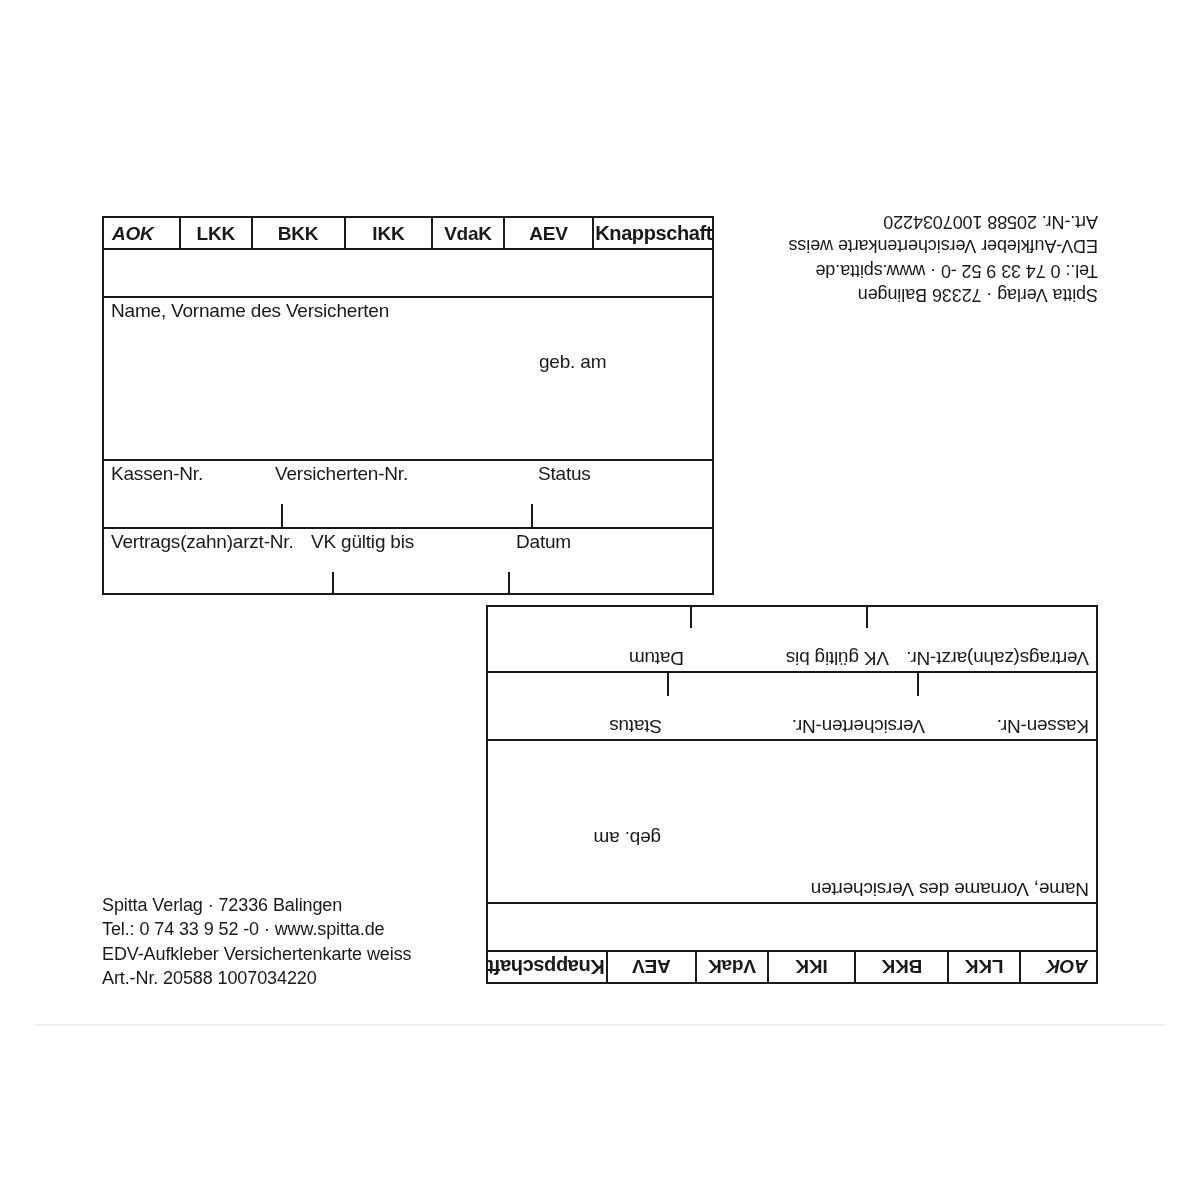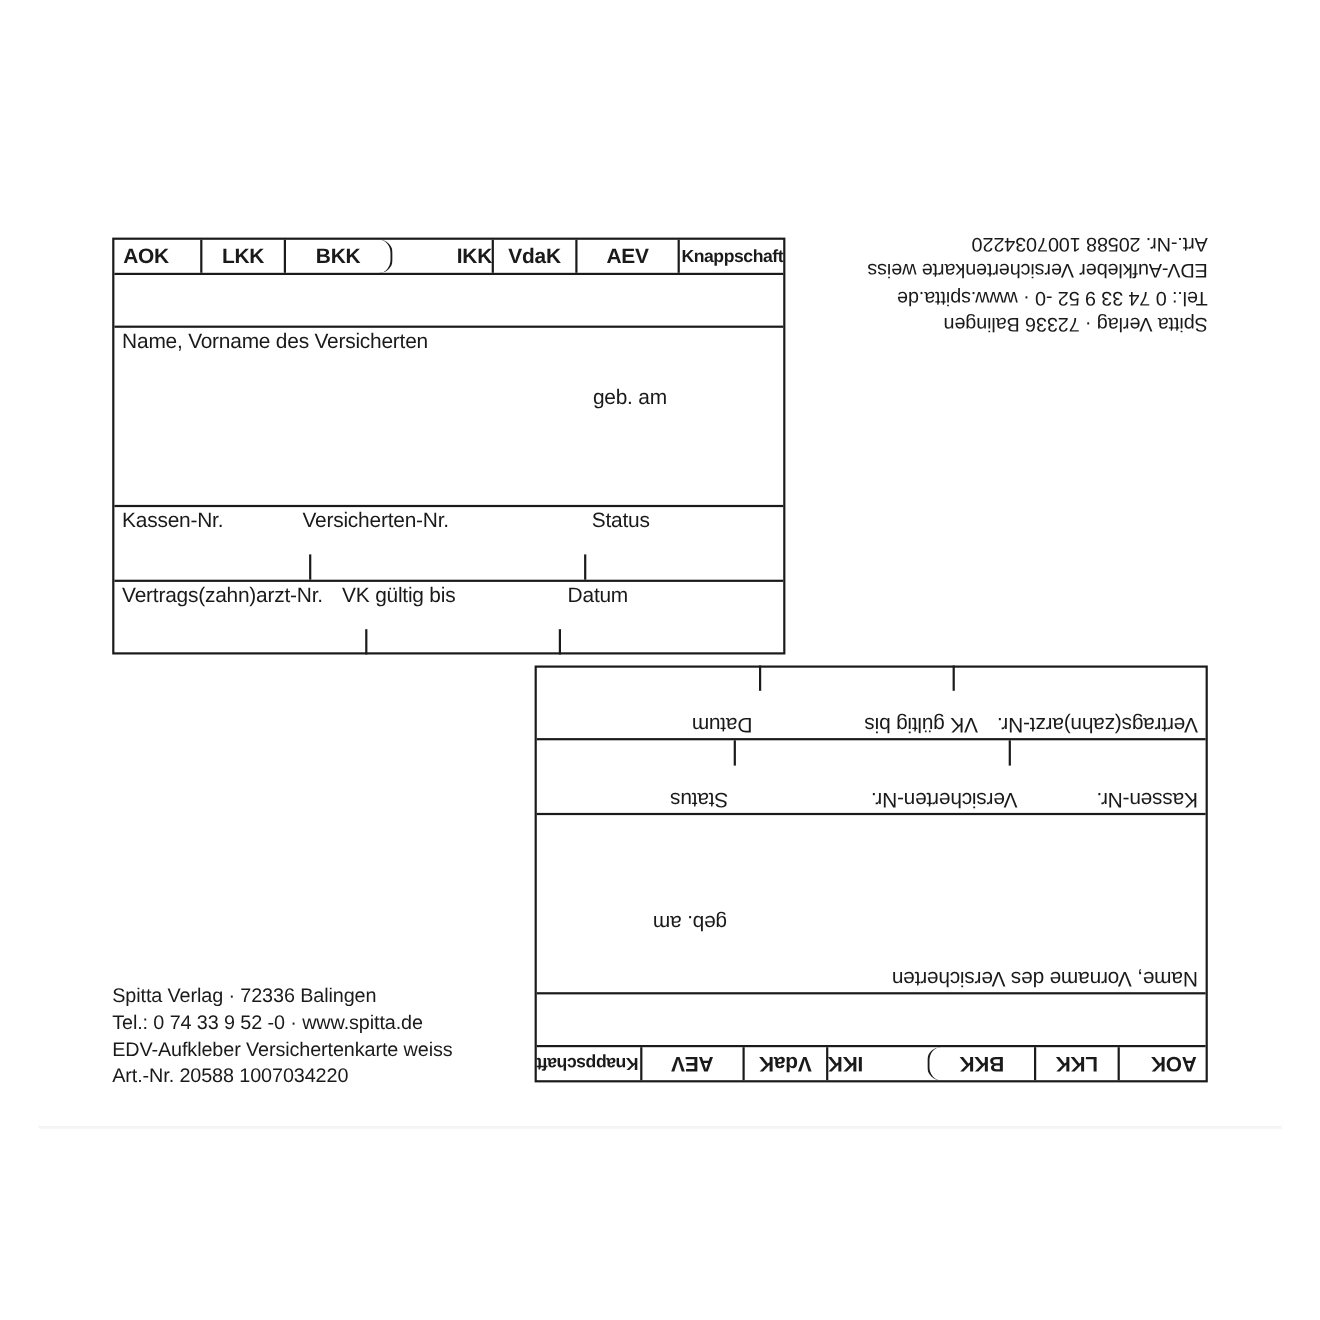--- a/index.html
+++ b/index.html
@@ -62,27 +62,27 @@
       height: 100%;
       border-right: 2px solid #1a1a1a;
       box-sizing: border-box;
       font-weight: bold;
       font-size: 19px;
       line-height: 31px;
       text-align: center;
       letter-spacing: -0.2px;
     }
     .hdr .cell:last-child { border-right: none; }
-    .hdr .c0 { width: 85px; text-align: left; padding-left: 8px; }
+    .hdr .c0 { width: 85px; text-align: left; padding-left: 8px; font-style: italic; }
     .hdr .c1 { width: 80px; }
-    .hdr .c2 { width: 104px; border-radius: 12px; }
-    .hdr .c3 { width: 98px; text-align: right; }
+    .hdr .c2 { width: 104px; }
+    .hdr .c3 { width: 98px; }
     .hdr .c4 { width: 80px; }
     .hdr .c5 { width: 100px; }
-    .hdr .c6 { flex: 1; font-size: 16px; letter-spacing: -0.4px; padding-left: 1px; text-align: left; }
+    .hdr .c6 { flex: 1; font-size: 20px; letter-spacing: -0.4px; padding-left: 1px; text-align: left; }
     .blank {
       top: 32px;
       height: 48px;
       border-bottom: 2px solid #1a1a1a;
     }
     .name {
       top: 80px;
       height: 163px;
       border-bottom: 2px solid #1a1a1a;
     }

